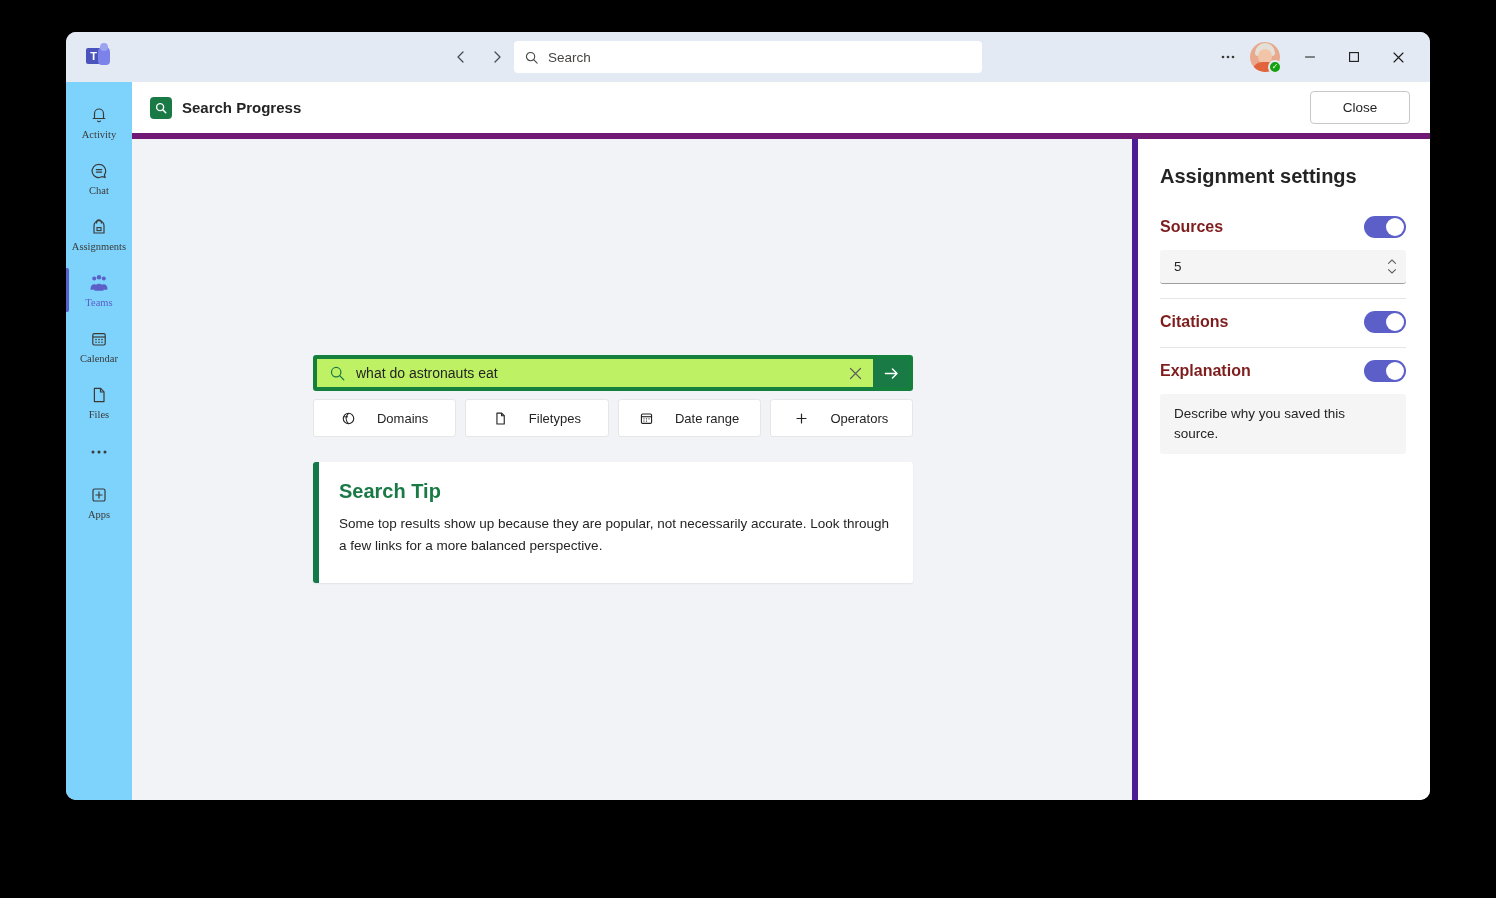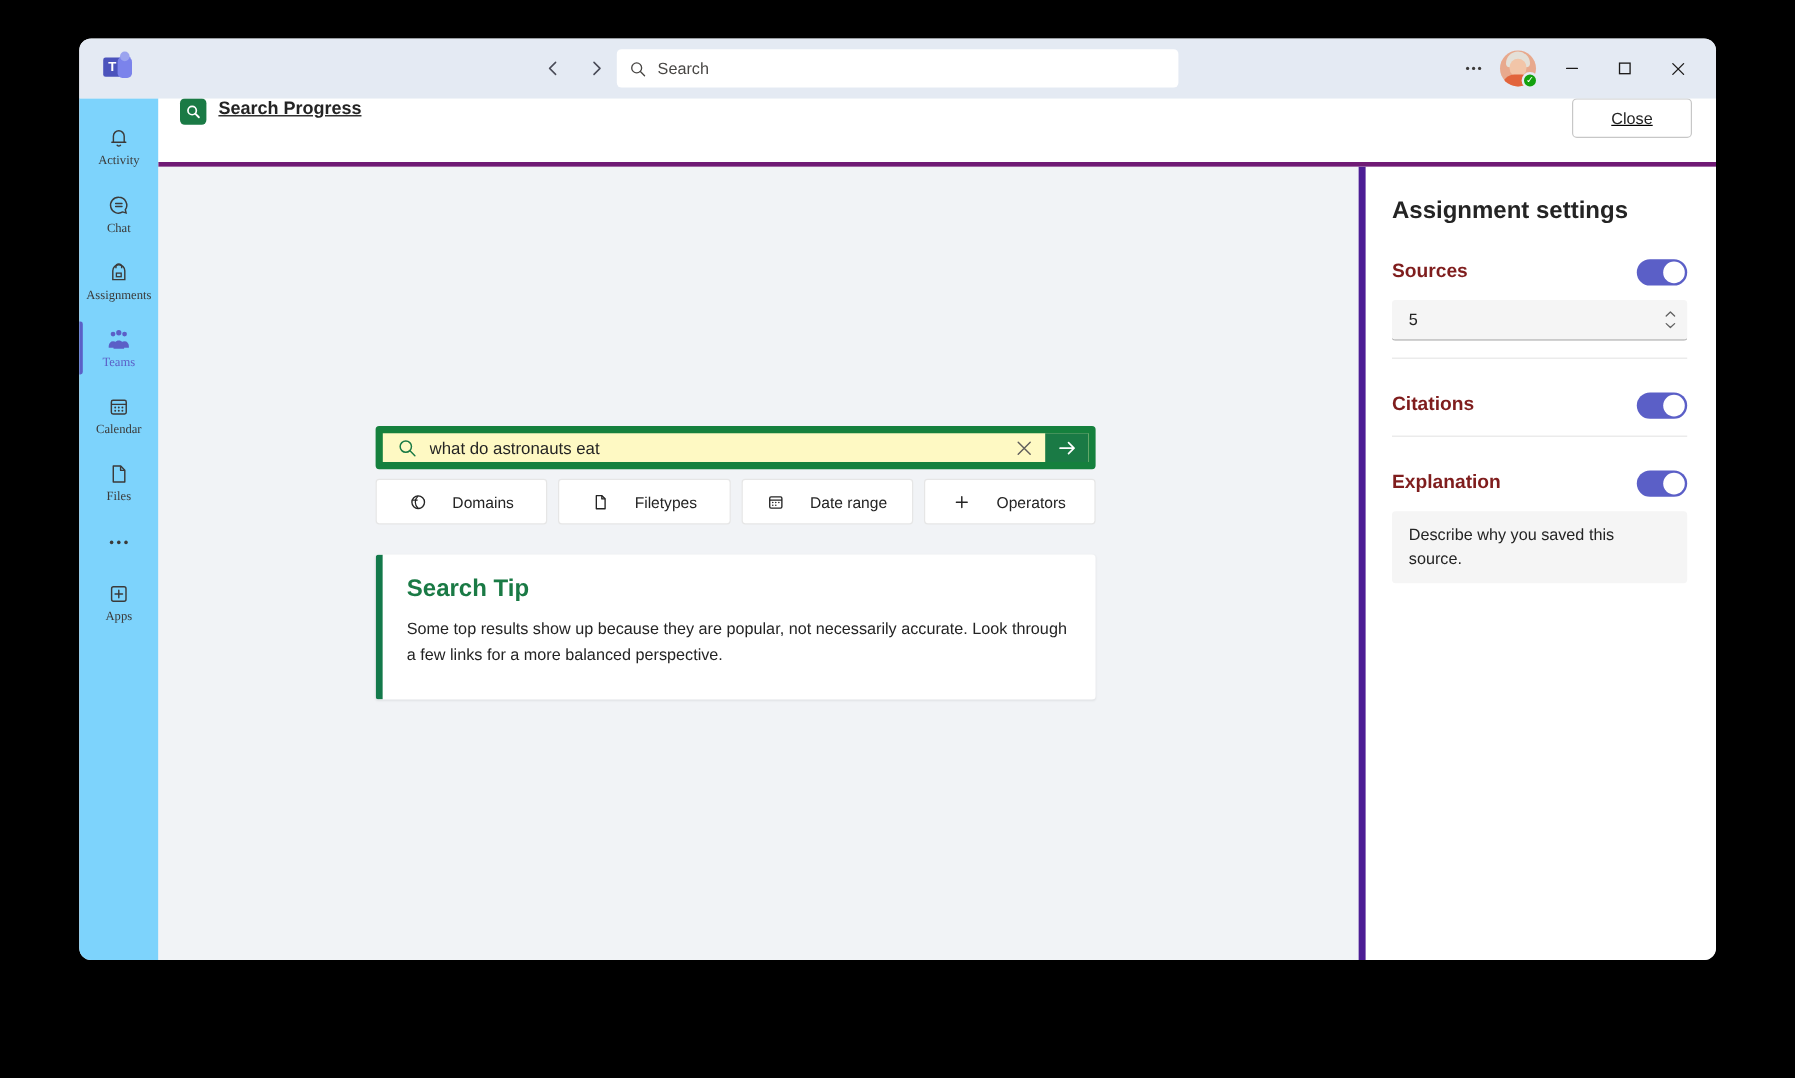--- a/index.html
+++ b/index.html
@@ -196,25 +196,24 @@
     color: #3b3a39; font-size: 17px; letter-spacing: 2px;
   }
 
   
   #main-col { flex: 1; display: flex; flex-direction: column; min-width: 0; }
 
   #app-header {
     height: 57px;
     min-height: 57px;
     background: #ffffff;
-    border-bottom: 4px solid #701a75;
-    display: flex;
-    align-items: flex-start;
+    border-bottom: 6px solid #701a75;
+    display: flex;
+    align-items: center;
     padding: 0 20px 0 18px;
-    text-decoration: underline;
   }
   #app-icon {
     width: 22px; height: 22px;
     background: #1a7a45;
     border-radius: 4px;
     display: flex; align-items: center; justify-content: center;
     margin-right: 10px;
   }
   #app-title {
     font-size: 15px;
@@ -245,22 +244,22 @@
   }
   #search-block {
     position: absolute;
     left: 181px;
     top: 216px;
     width: 600px;
   }
   #search-row {
     display: flex;
     height: 36px;
-    background: #fef9c3;
-    border: 6px solid #15803d;
+    background: #bef264;
+    border: 4px solid #15803d;
     border-radius: 3px;
     align-items: center;
     overflow: hidden;
   }
   #search-glass { padding: 0 10px 0 12px; display: flex; align-items: center; }
   #search-input {
     flex: 1;
     border: none;
     outline: none;
     font-size: 14px;
@@ -332,21 +331,21 @@
     padding: 26px 24px 0 22px;
     overflow-y: auto;
   }
   #settings-title {
     font-size: 20px;
     font-weight: 700;
     color: #242424;
     margin-bottom: 28px;
   }
   .setting-section { padding-bottom: 14px; }
-  .setting-section + .setting-section { border-top: 1px solid #e6e6e6; padding-top: 28px; }
+  .setting-section + .setting-section { border-top: 1px solid #e6e6e6; padding-top: 12px; }
   .setting-head {
     display: flex;
     align-items: center;
     justify-content: space-between;
   }
   .setting-label {
     font-size: 16px;
     font-weight: 700;
     color: #7f1d1d;
   }

